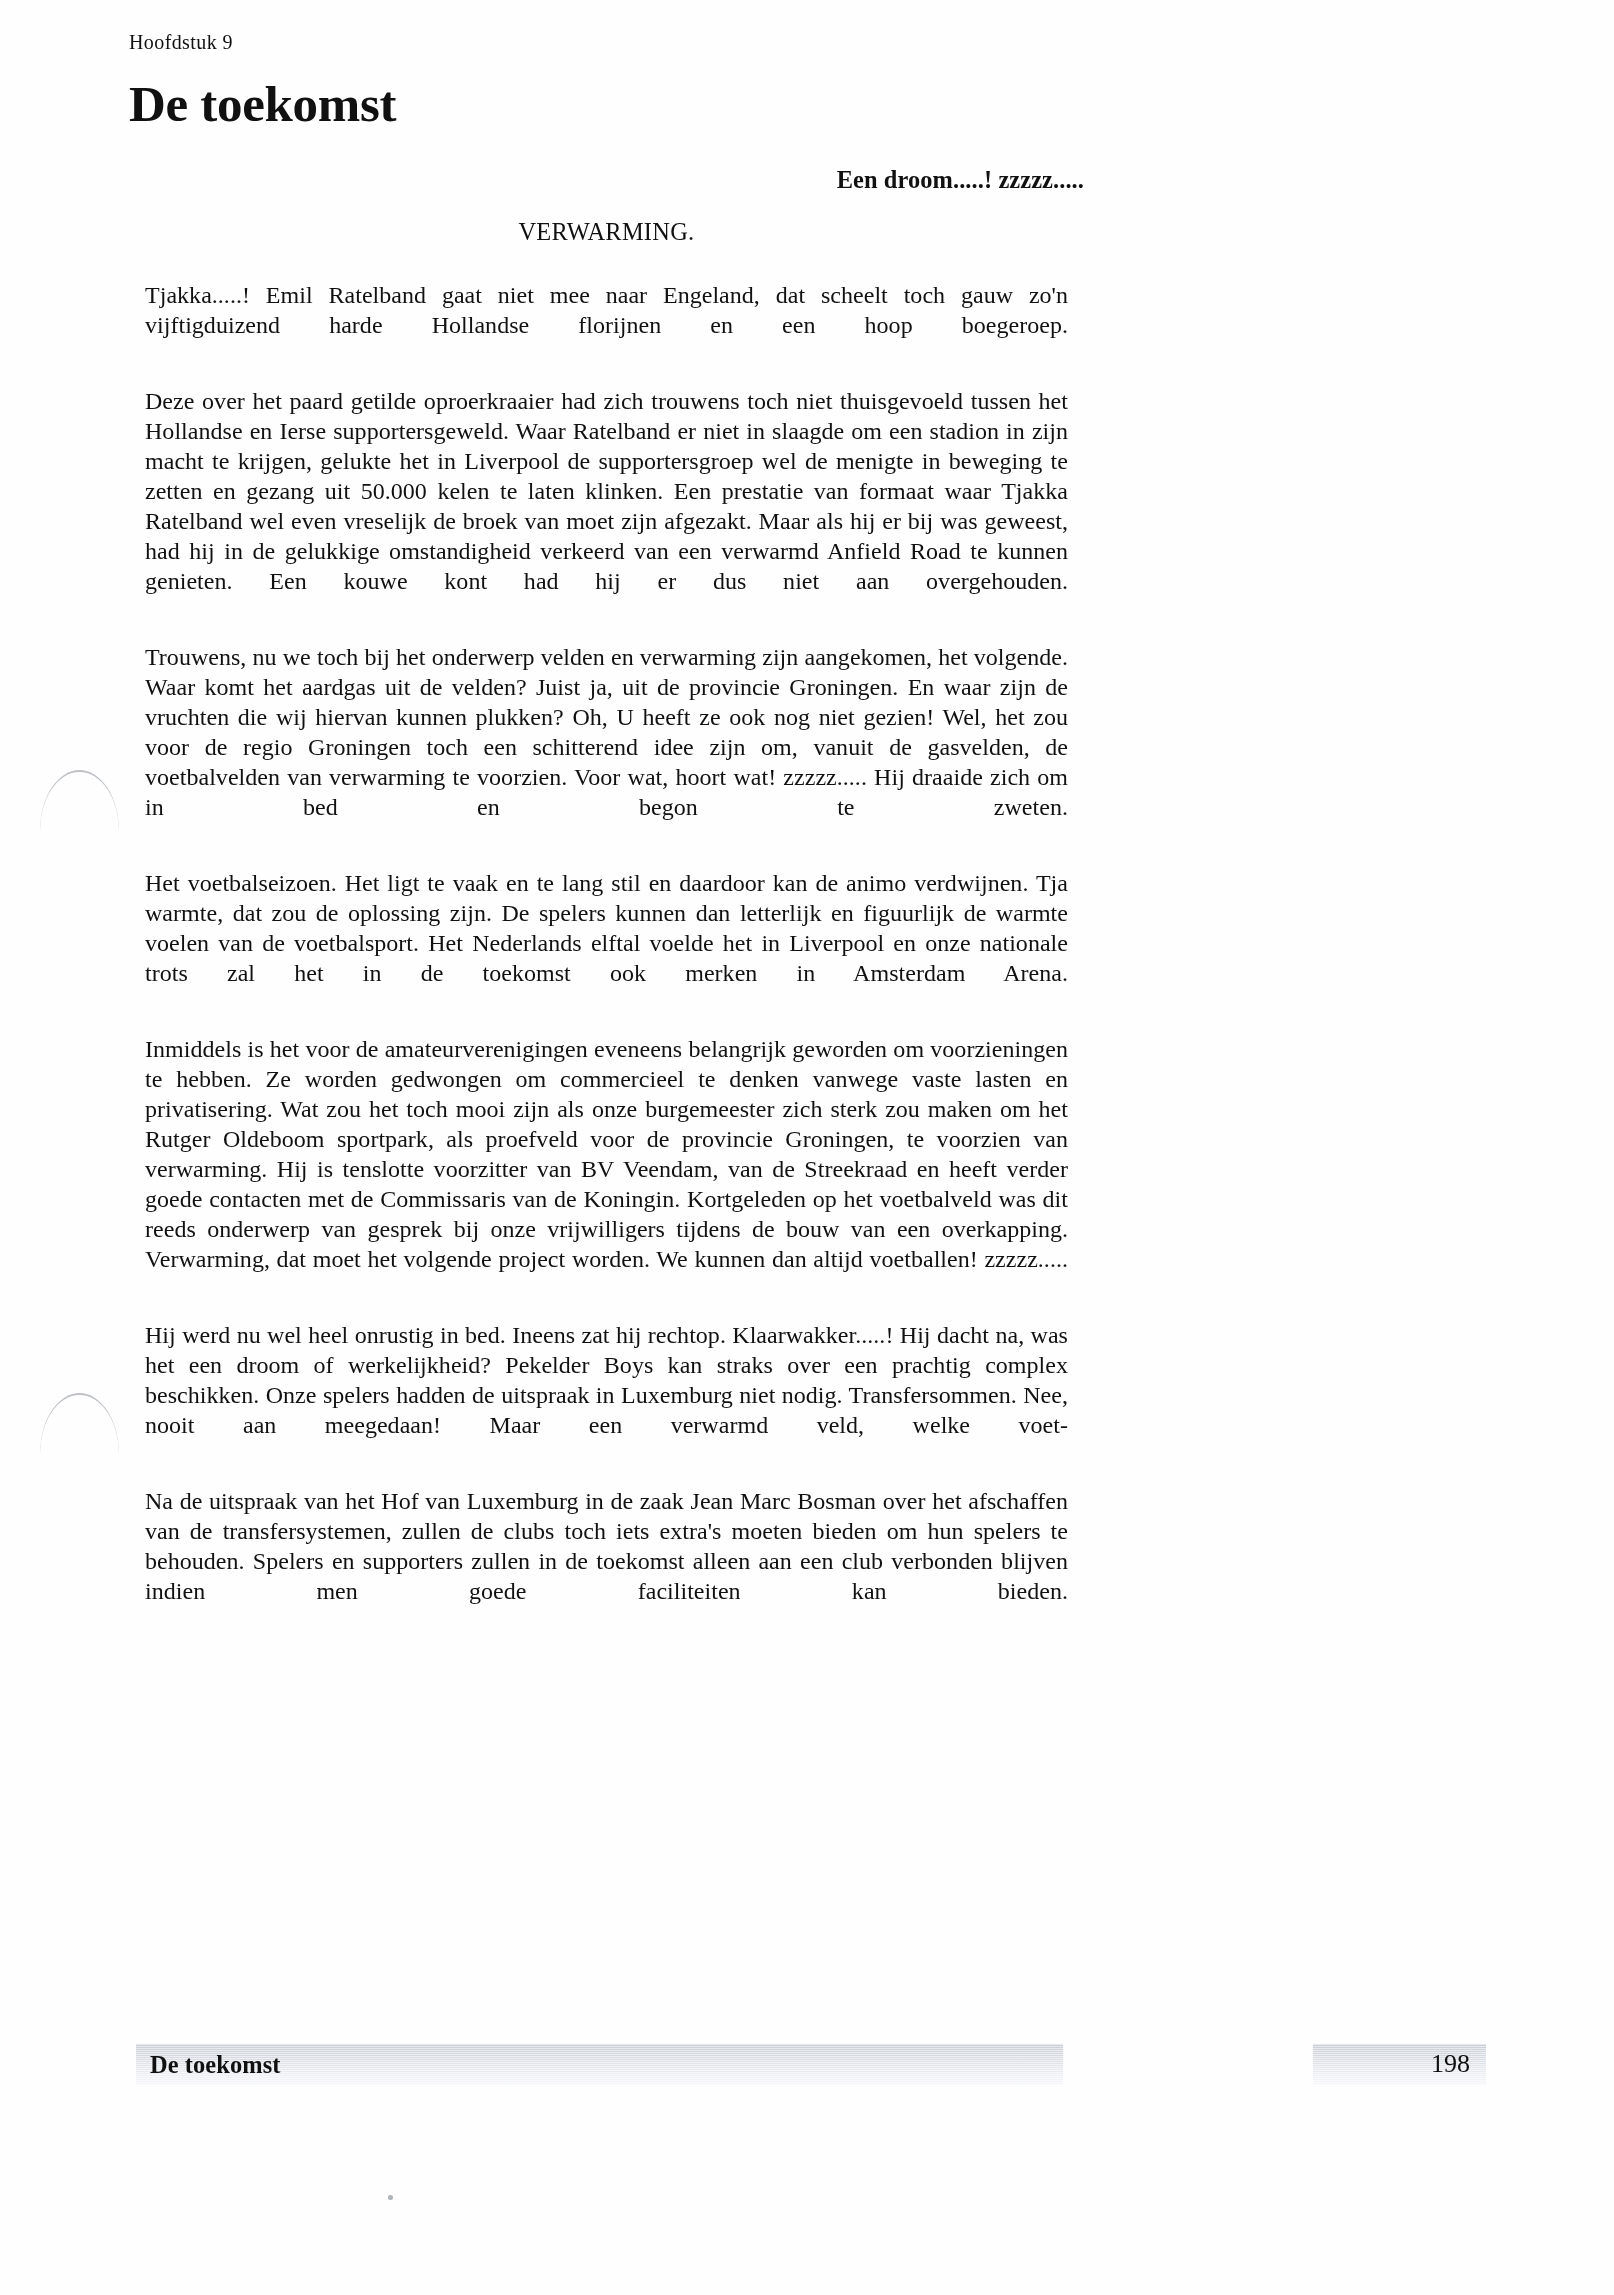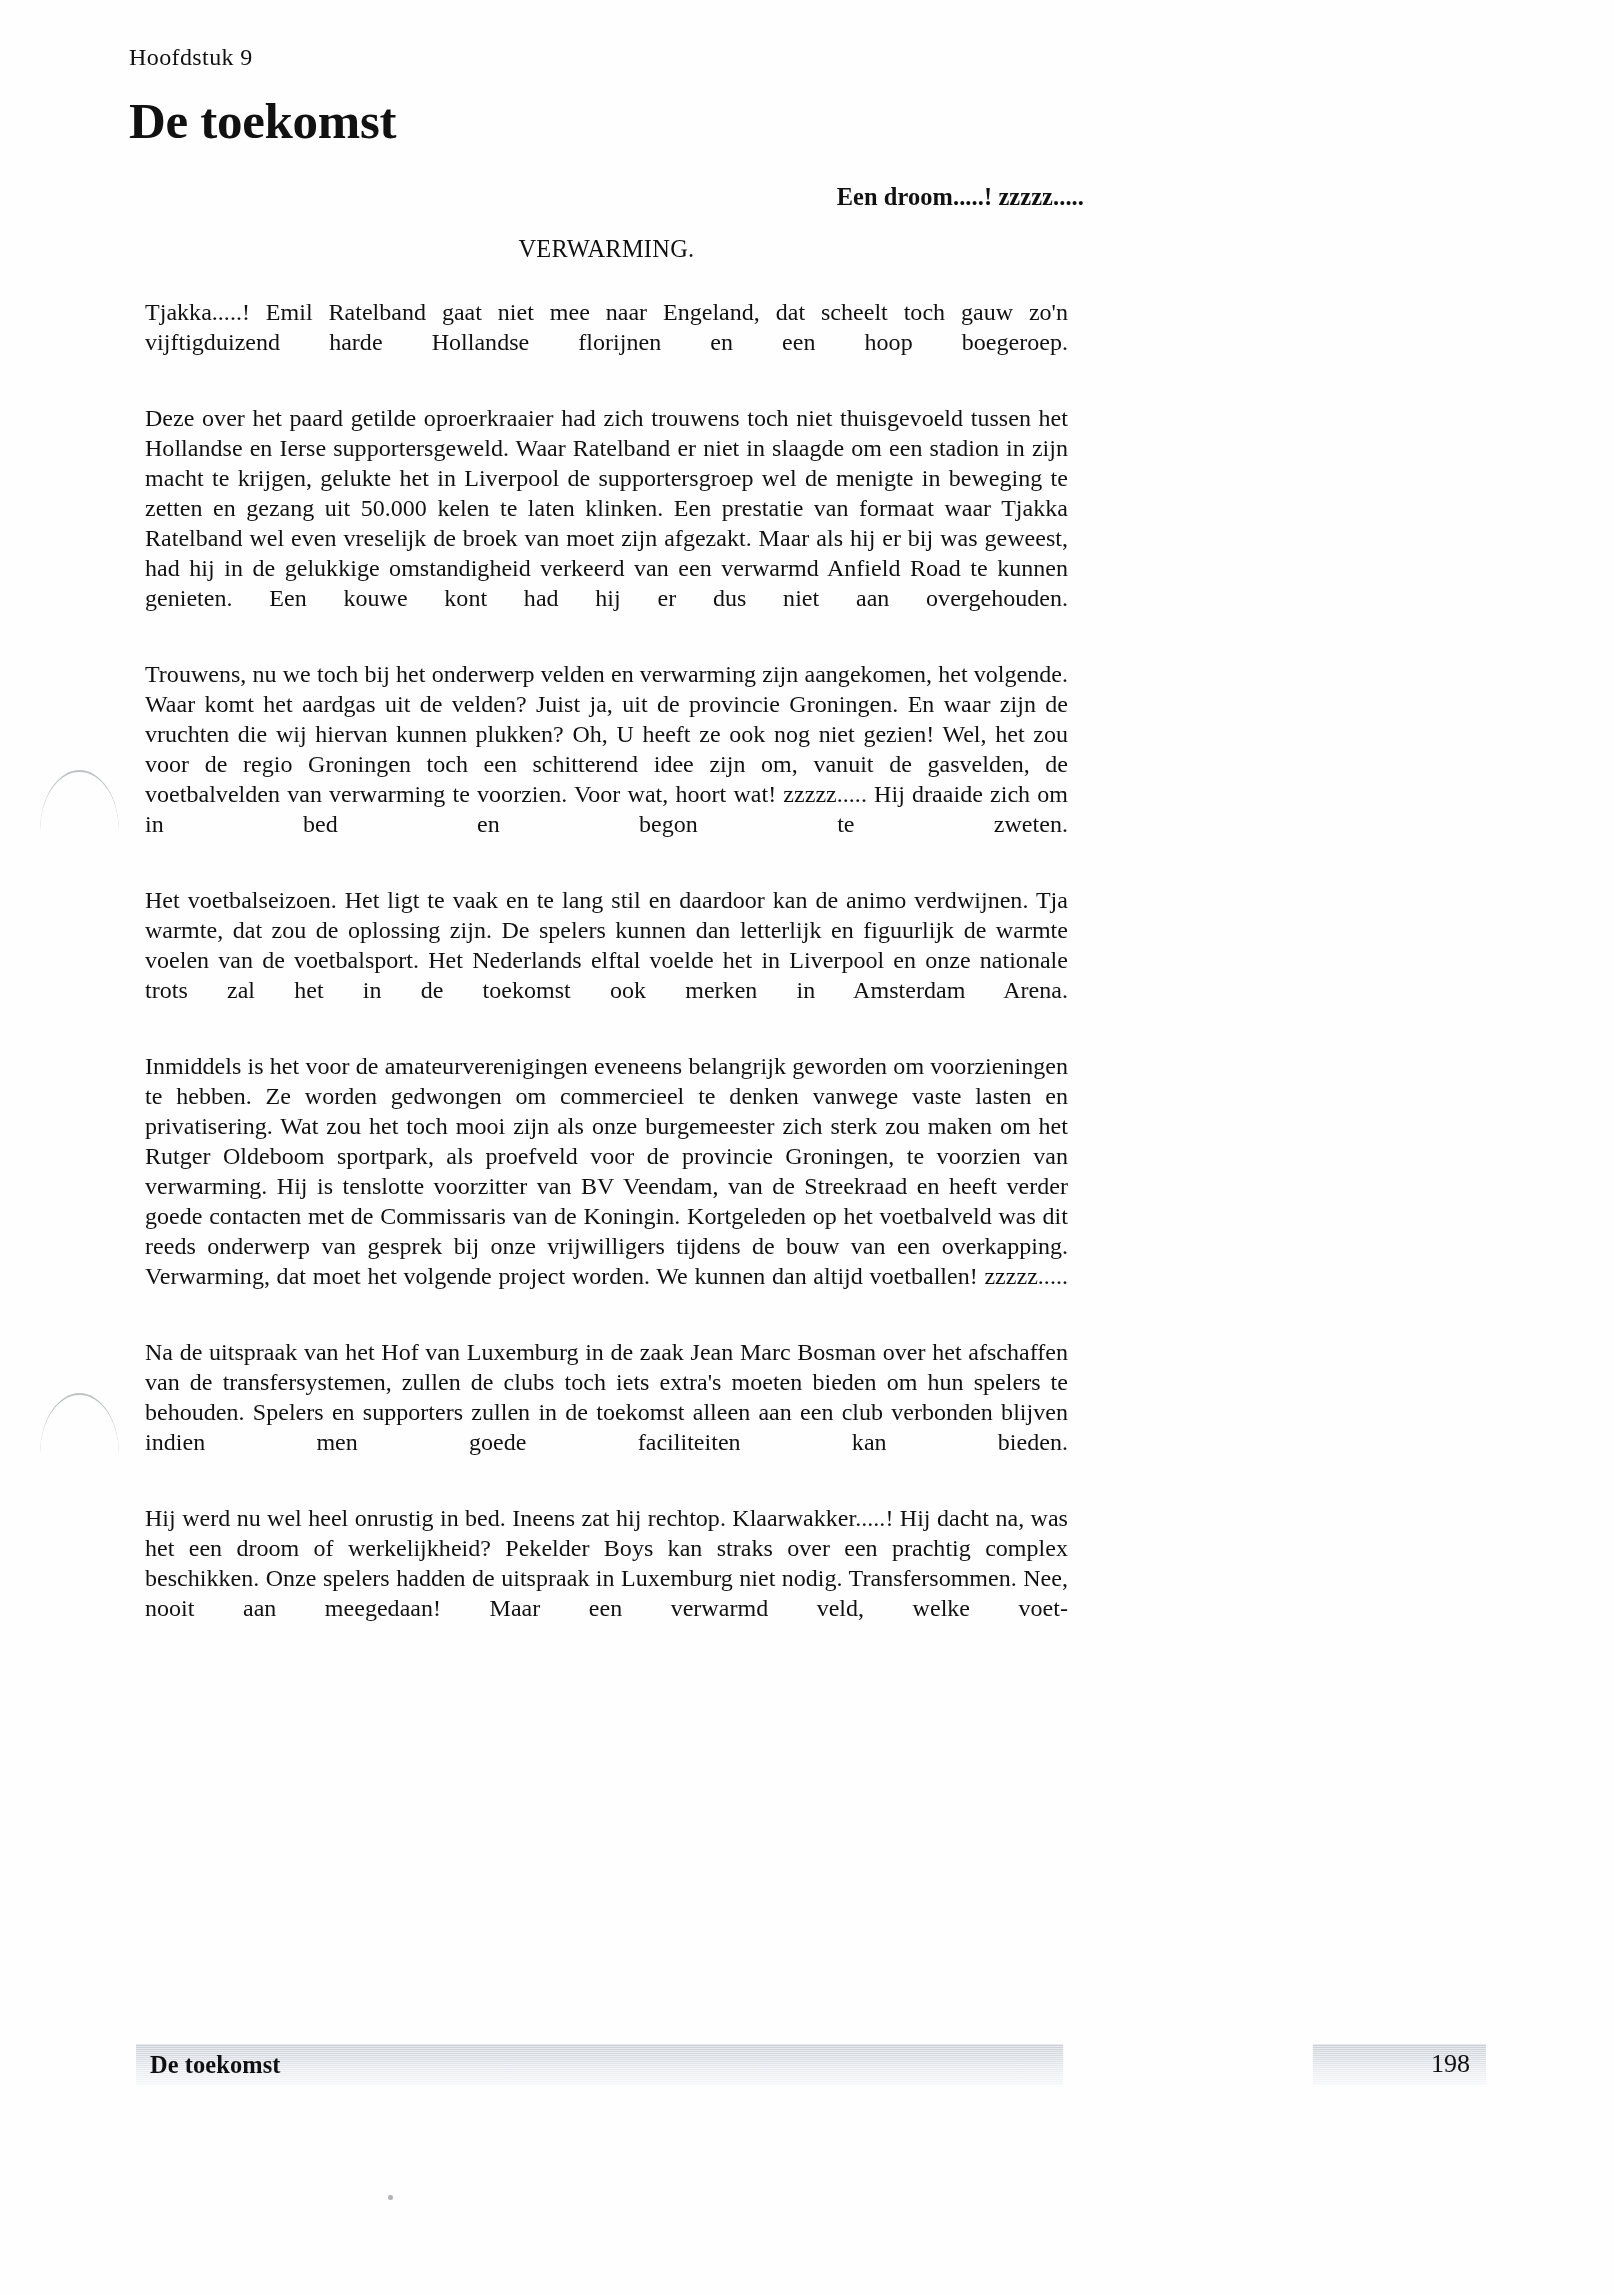--- a/index.html
+++ b/index.html
@@ -36,24 +36,24 @@
 
   
   .content {
     position: absolute;
     left: 129px;
     top: 0;
     width: 955px;
   }
 
   .chapter-label {
-    font-size: 24px;
+    font-size: 20px;
     line-height: 1.1;
     letter-spacing: 0.4px;
-    margin-top: 44px;
+    margin-top: 31px;
     font-weight: 400;
   }
 
   .chapter-title {
     font-size: 51px;
     font-weight: 700;
     letter-spacing: -0.3px;
     margin-top: 25px;
     line-height: 1.05;
   }
@@ -172,22 +172,22 @@
     <div class="dream-line">Een droom.....!  zzzzz.....</div>
 
     <div class="section-label">VERWARMING.</div>
 
     <div class="body-block">
       <p class="first-para">Tjakka.....! Emil Ratelband gaat niet mee naar Engeland, dat scheelt toch gauw zo'n vijftigduizend harde Hollandse florijnen en een hoop boegeroep.</p>
       <p>Deze over het paard getilde oproerkraaier had zich trouwens toch niet thuisgevoeld tussen het Hollandse en Ierse supportersgeweld. Waar Ratelband er niet in slaagde om een stadion in zijn macht te krijgen, gelukte het in Liverpool de supportersgroep wel de menigte in beweging te zetten en gezang uit 50.000 kelen te laten klinken. Een prestatie van formaat waar Tjakka Ratelband wel even vreselijk de broek van moet zijn afgezakt. Maar als hij er bij was geweest, had hij in de gelukkige omstandigheid verkeerd van een verwarmd Anfield Road te kunnen genieten. Een kouwe kont had hij er dus niet aan overgehouden.</p>
       <p>Trouwens, nu we toch bij het onderwerp velden en verwarming zijn aangekomen, het volgende. Waar komt het aardgas uit de velden? Juist ja, uit de provincie Groningen. En waar zijn de vruchten die wij hiervan kunnen plukken? Oh, U heeft ze ook nog niet gezien! Wel, het zou voor de regio Groningen toch een schitterend idee zijn om, vanuit de gasvelden, de voetbalvelden van verwarming te voorzien. Voor wat, hoort wat! zzzzz..... Hij draaide zich om in bed en begon te zweten.</p>
       <p>Het voetbalseizoen. Het ligt te vaak en te lang stil en daardoor kan de animo verdwijnen. Tja warmte, dat zou de oplossing zijn. De spelers kunnen dan letterlijk en figuurlijk de warmte voelen van de voetbalsport. Het Nederlands elftal voelde het in Liverpool en onze nationale trots zal het in de toekomst ook merken in Amsterdam Arena.</p>
       <p>Inmiddels is het voor de amateurverenigingen eveneens belangrijk geworden om voorzieningen te hebben. Ze worden gedwongen om commercieel te denken vanwege vaste lasten en privatisering. Wat zou het toch mooi zijn als onze burgemeester zich sterk zou maken om het Rutger Oldeboom sportpark, als proefveld voor de provincie Groningen, te voorzien van verwarming. Hij is tenslotte voorzitter van BV Veendam, van de Streekraad en heeft verder goede contacten met de Commissaris van de Koningin. Kortgeleden op het voetbalveld was dit reeds onderwerp van gesprek bij onze vrijwilligers tijdens de bouw van een overkapping. Verwarming, dat moet het volgende project worden. We kunnen dan altijd voetballen! zzzzz.....</p>
+      <p>Hij werd nu wel heel onrustig in bed. Ineens zat hij rechtop. Klaarwakker.....! Hij dacht na, was het een droom of werkelijkheid? Pekelder Boys kan straks over een prachtig complex beschikken. Onze spelers hadden de uitspraak in Luxemburg niet nodig. Transfersommen. Nee, nooit aan meegedaan! Maar een verwarmd veld, welke voet-</p>
       <p>Na de uitspraak van het Hof van Luxemburg in de zaak Jean Marc Bosman over het afschaffen van de transfersystemen, zullen de clubs toch iets extra's moeten bieden om hun spelers te behouden. Spelers en supporters zullen in de toekomst alleen aan een club verbonden blijven indien men goede faciliteiten kan bieden.</p>
-      <p>Hij werd nu wel heel onrustig in bed. Ineens zat hij rechtop. Klaarwakker.....! Hij dacht na, was het een droom of werkelijkheid? Pekelder Boys kan straks over een prachtig complex beschikken. Onze spelers hadden de uitspraak in Luxemburg niet nodig. Transfersommen. Nee, nooit aan meegedaan! Maar een verwarmd veld, welke voet-</p>
     </div>
 
   </div>
 
   <div class="footer">
     <div class="footer-bar left"></div>
     <div class="footer-bar right"></div>
     <div class="footer-title">De toekomst</div>
     <div class="footer-page">198</div>
   </div>

